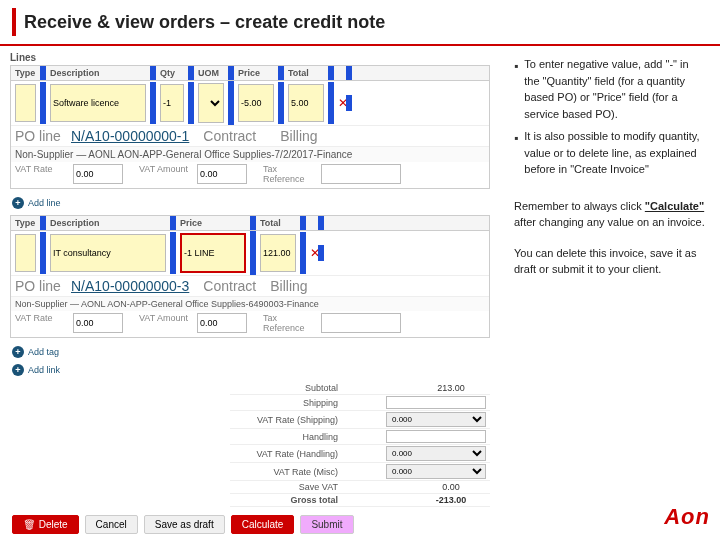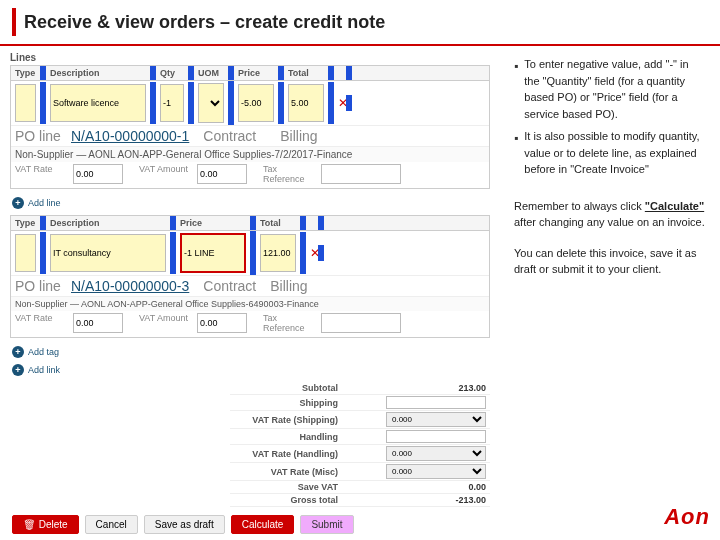--- a/index.html
+++ b/index.html
@@ -280,26 +280,24 @@
       font-size: 9px;
       padding: 1px 4px;
       border-bottom: 1px solid #eee;
       align-items: center;
     }
     .summary-full-row .s-label {
       color: #555;
       width: 110px;
       text-align: right;
       padding-right: 6px;
-      font-weight: bold;
     }
     .summary-full-row .s-val {
       width: 70px;
-      text-align: right;
-      font-weight: bold;
+      text-align: center;
     }
     .summary-full-row .s-input {
       width: 100px;
       font-size: 8px;
       border: 1px solid #bbb;
       padding: 1px 2px;
     }
     .s-select {
       font-size: 8px;
       border: 1px solid #bbb;

